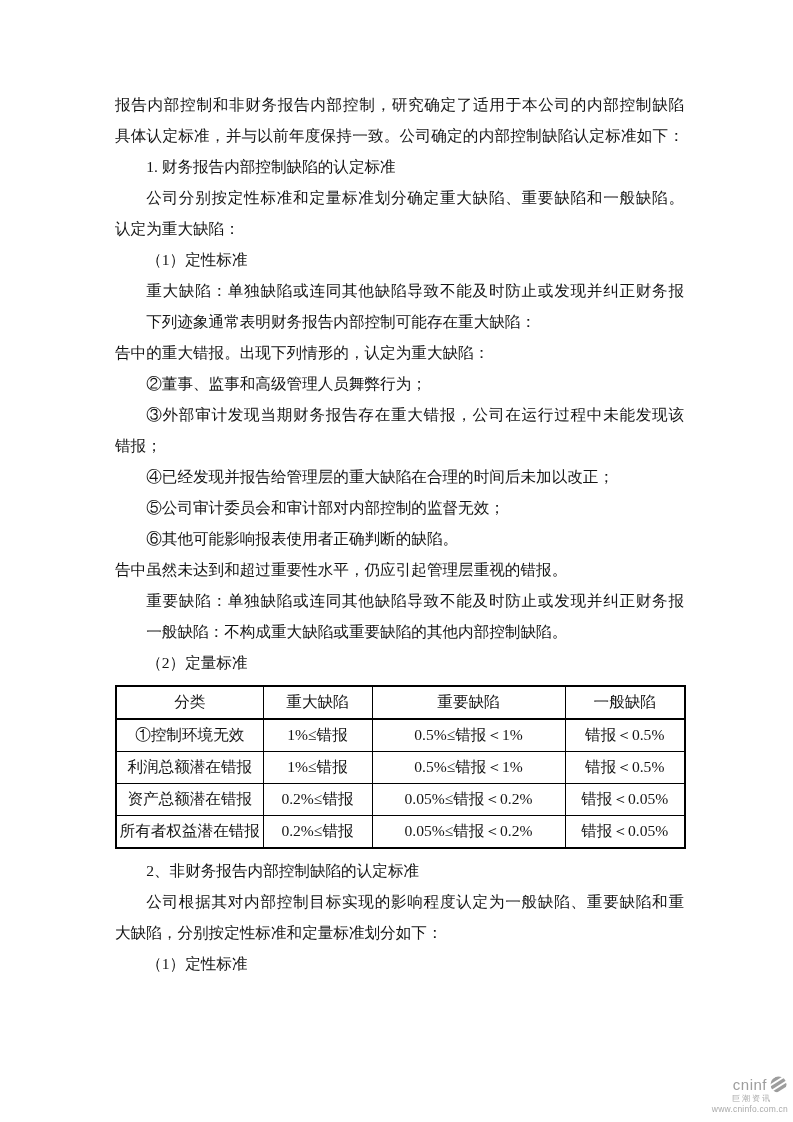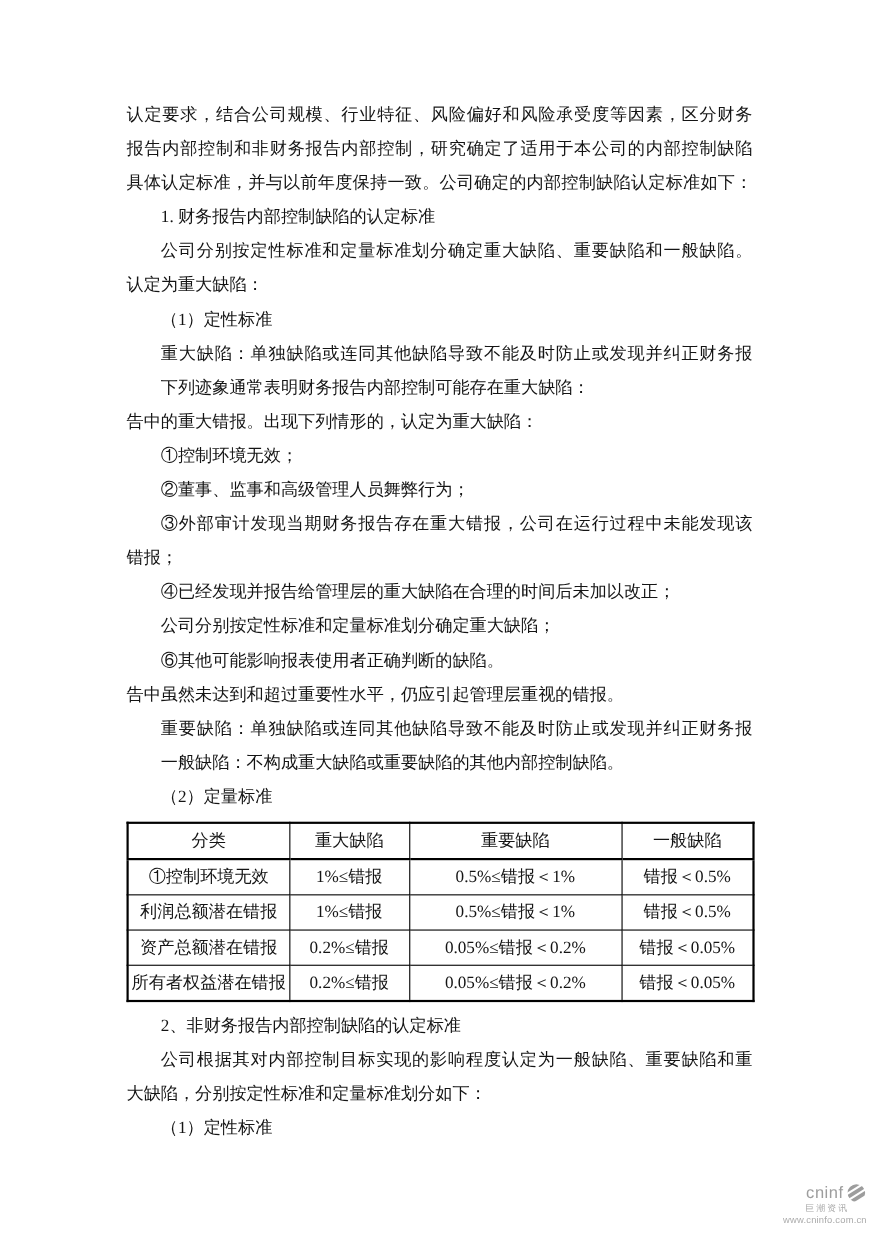--- a/index.html
+++ b/index.html
@@ -39,36 +39,34 @@
   .brand { font-size:15px; font-weight:normal; letter-spacing:0.5px; color:#9d9d9d; }
   .brand-cn { font-size:8px; letter-spacing:2px; color:#a8a8a8; margin:2px 16px 2px 0; }
   .brand-url { font-size:8.5px; color:#aaaaaa; letter-spacing:0.2px; }
 </style>
 </head>
 <body>
 
 <div class="page">
   <div class="content">
 
-    <div class="line justify">认定要求，结合公司规模、行业特征、风险偏好和风险承受度等因素，区分财务</div>
     <div class="line justify">报告内部控制和非财务报告内部控制，研究确定了适用于本公司的内部控制缺陷</div>
     <div class="line justify">具体认定标准，并与以前年度保持一致。公司确定的内部控制缺陷认定标准如下：</div>
     <div class="line indent">1. 财务报告内部控制缺陷的认定标准</div>
     <div class="line indent justify">公司分别按定性标准和定量标准划分确定重大缺陷、重要缺陷和一般缺陷。</div>
     <div class="line">认定为重大缺陷：</div>
     <div class="line indent">（1）定性标准</div>
     <div class="line indent justify">重大缺陷：单独缺陷或连同其他缺陷导致不能及时防止或发现并纠正财务报</div>
     <div class="line indent">下列迹象通常表明财务报告内部控制可能存在重大缺陷：</div>
     <div class="line">告中的重大错报。出现下列情形的，认定为重大缺陷：</div>
-    <div class="line indent">①控制环境无效；</div>
     <div class="line indent">②董事、监事和高级管理人员舞弊行为；</div>
     <div class="line indent justify">③外部审计发现当期财务报告存在重大错报，公司在运行过程中未能发现该</div>
     <div class="line">错报；</div>
     <div class="line indent">④已经发现并报告给管理层的重大缺陷在合理的时间后未加以改正；</div>
-    <div class="line indent">公司分别按定性标准和定量标准划分确定重大缺陷；</div>
+    <div class="line indent">⑤公司审计委员会和审计部对内部控制的监督无效；</div>
     <div class="line indent">⑥其他可能影响报表使用者正确判断的缺陷。</div>
     <div class="line">告中虽然未达到和超过重要性水平，仍应引起管理层重视的错报。</div>
     <div class="line indent justify">重要缺陷：单独缺陷或连同其他缺陷导致不能及时防止或发现并纠正财务报</div>
     <div class="line indent">一般缺陷：不构成重大缺陷或重要缺陷的其他内部控制缺陷。</div>
     <div class="line indent">（2）定量标准</div>
 
     <table class="qtable">
       <colgroup>
         <col style="width:147px">
           <col style="width:109px">

